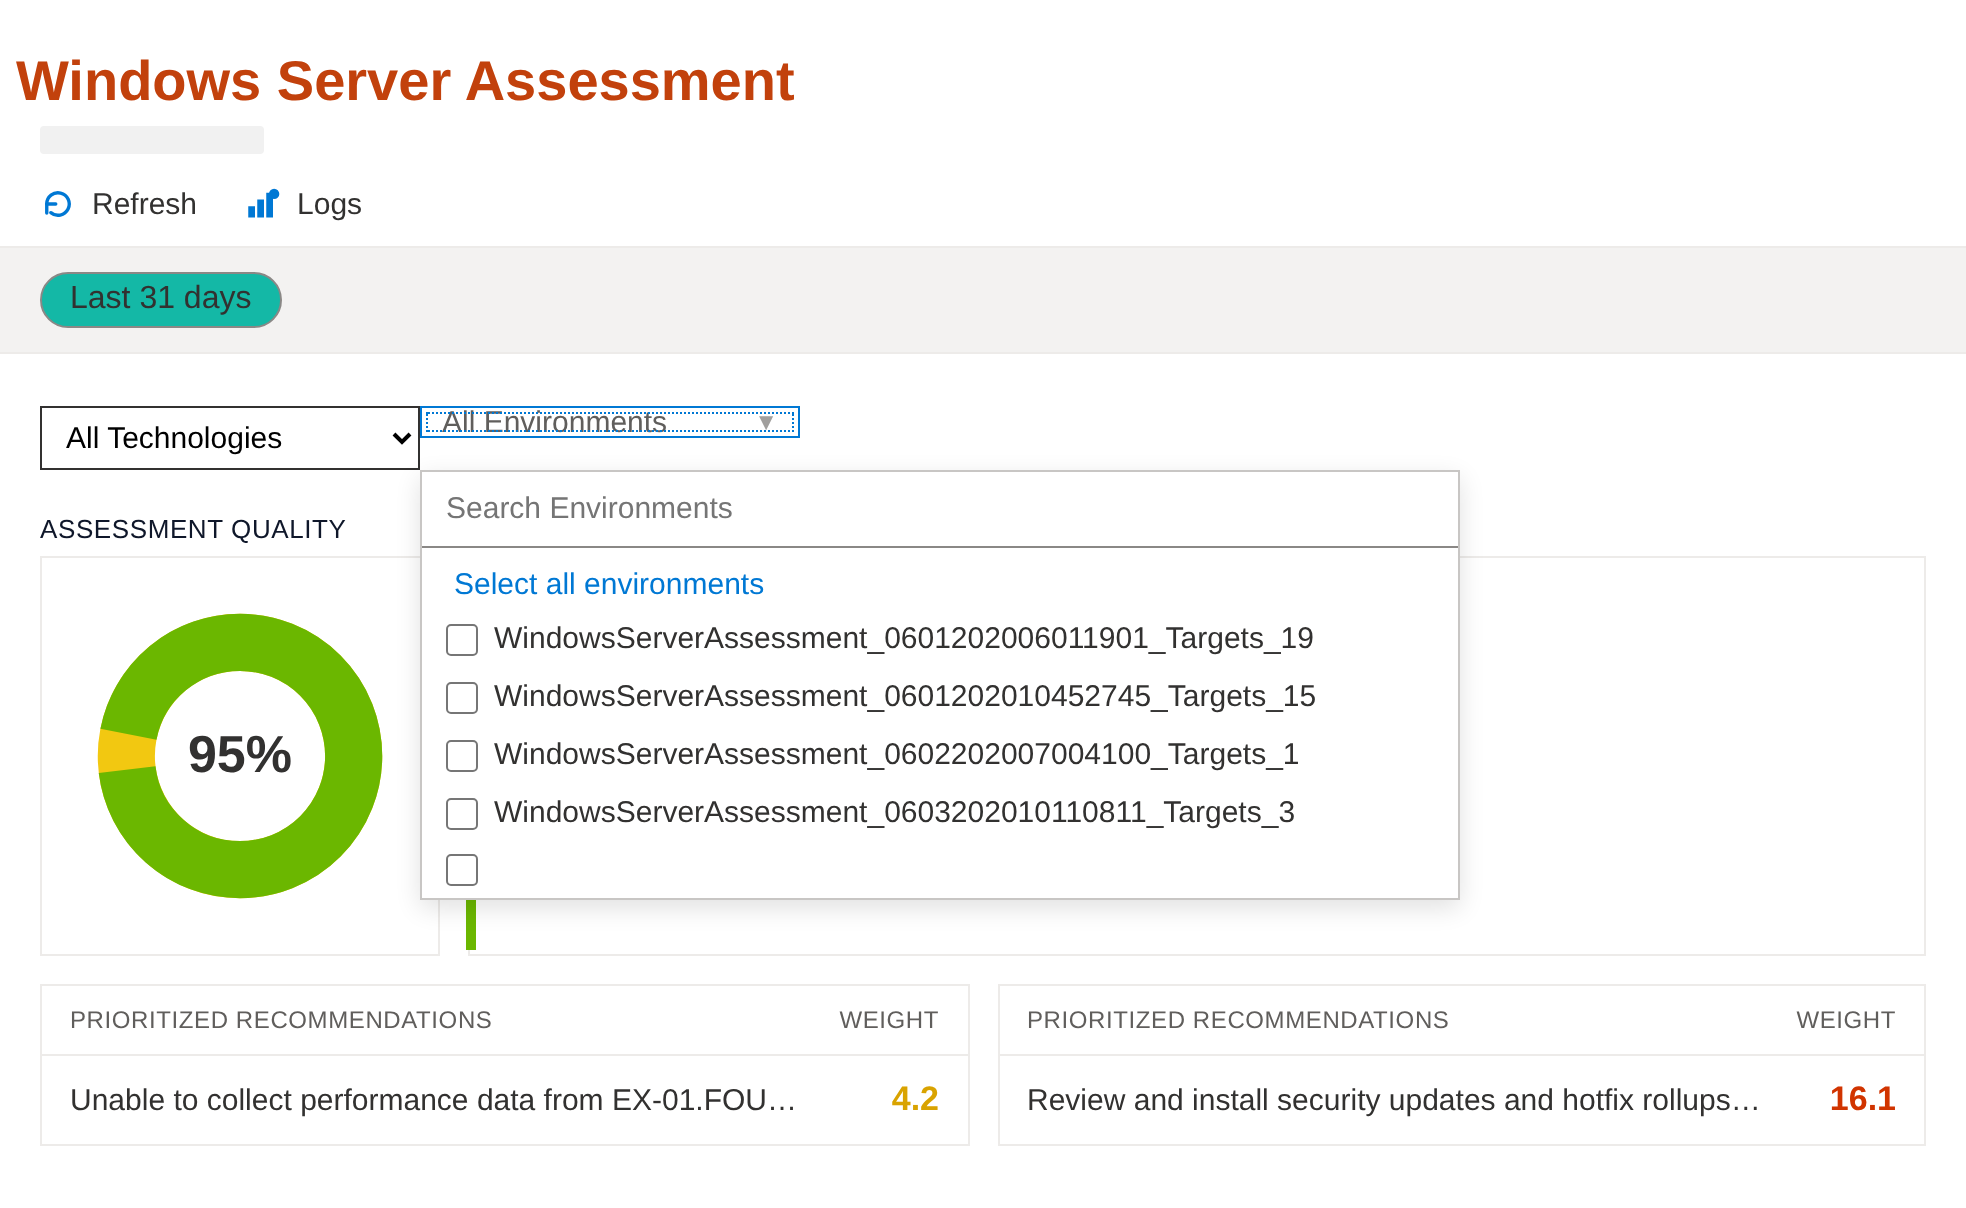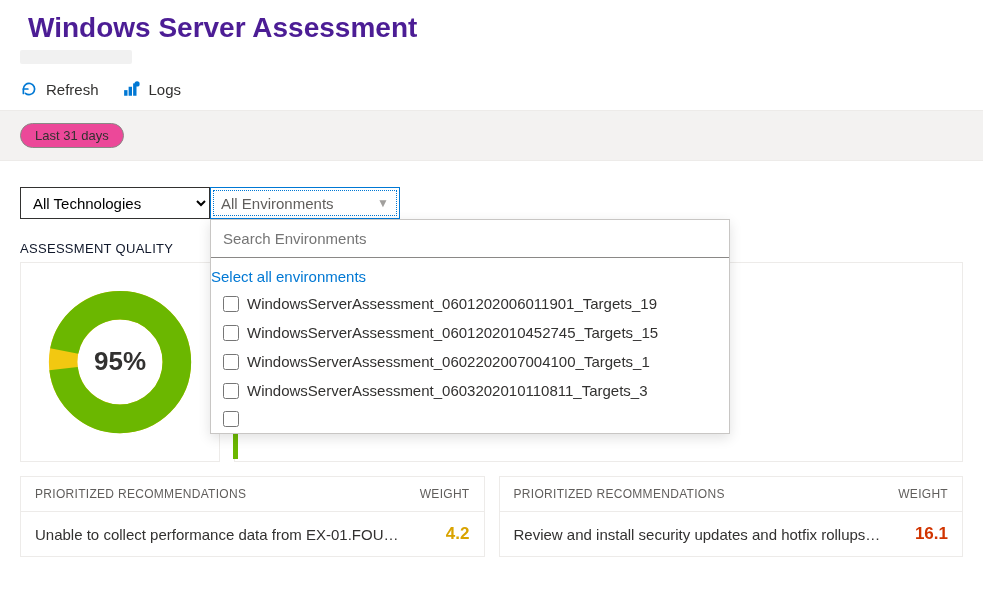--- a/index.html
+++ b/index.html
@@ -6,22 +6,23 @@
   body {
     font-family: "Segoe UI", -apple-system, sans-serif;
     font-size: 14px;
     color: #323130;
     background: #fff;
     width: 983px;
   }
   .page-title {
     font-size: 28px;
     font-weight: 600;
-    padding: 12px 20px 6px 28px;
-    color: #4c1d95;
+    padding: 12px 20px 6px 8px;
+    color: #c2410c;
+    margin-top: 13px;
   }
   .placeholder-bar {
     width: 112px;
     height: 14px;
     background: #f1f1f1;
     margin-left: 20px;
     border-radius: 2px;
   }
   .toolbar {
     display: flex;
@@ -44,22 +45,22 @@
     background: #f3f2f1;
     padding: 12px 20px;
     border-top: 1px solid #edebe9;
     border-bottom: 1px solid #edebe9;
   }
   .pill {
     display: inline-block;
     border: 1px solid #8a8886;
     border-radius: 16px;
     padding: 4px 14px;
-    background: #ec4899;
-    font-size: 13px;
+    background: #14b8a6;
+    font-size: 16px;
     color: #323130;
     cursor: pointer;
   }
   .selector-row {
     display: flex;
     padding: 26px 20px 0 20px;
     position: relative;
     z-index: 10;
   }
   .native-select {
@@ -68,21 +69,21 @@
     padding: 2px 8px;
     border: 1px solid #323130;
     background: #fff;
     min-width: 190px;
   }
   .custom-dd {
     position: relative;
     min-width: 190px;
   }
   .custom-dd-head {
-    height: 32px;
+    height: 16px;
     border: 1px solid #0078d4;
     outline: 1px dotted #0078d4;
     outline-offset: -4px;
     display: flex;
     align-items: center;
     justify-content: space-between;
     padding: 0 10px;
     background:#fff;
     cursor: pointer;
     font-size: 15px;
@@ -103,21 +104,21 @@
     width: 100%;
     border: none;
     border-bottom: 1px solid #8a8886;
     padding: 10px 12px;
     font-size: 15px;
     color:#605e5c;
     outline:none;
   }
   .dd-selectall {
     color: #0078d4;
-    padding: 10px 12px 4px 0;
+    padding: 10px 12px 4px 16px;
     cursor: pointer;
     font-size: 15px;
   }
   .dd-option {
     display: flex;
     align-items: center;
     gap: 8px;
     padding: 6px 12px;
     font-size: 15px;
     color:#323130;

